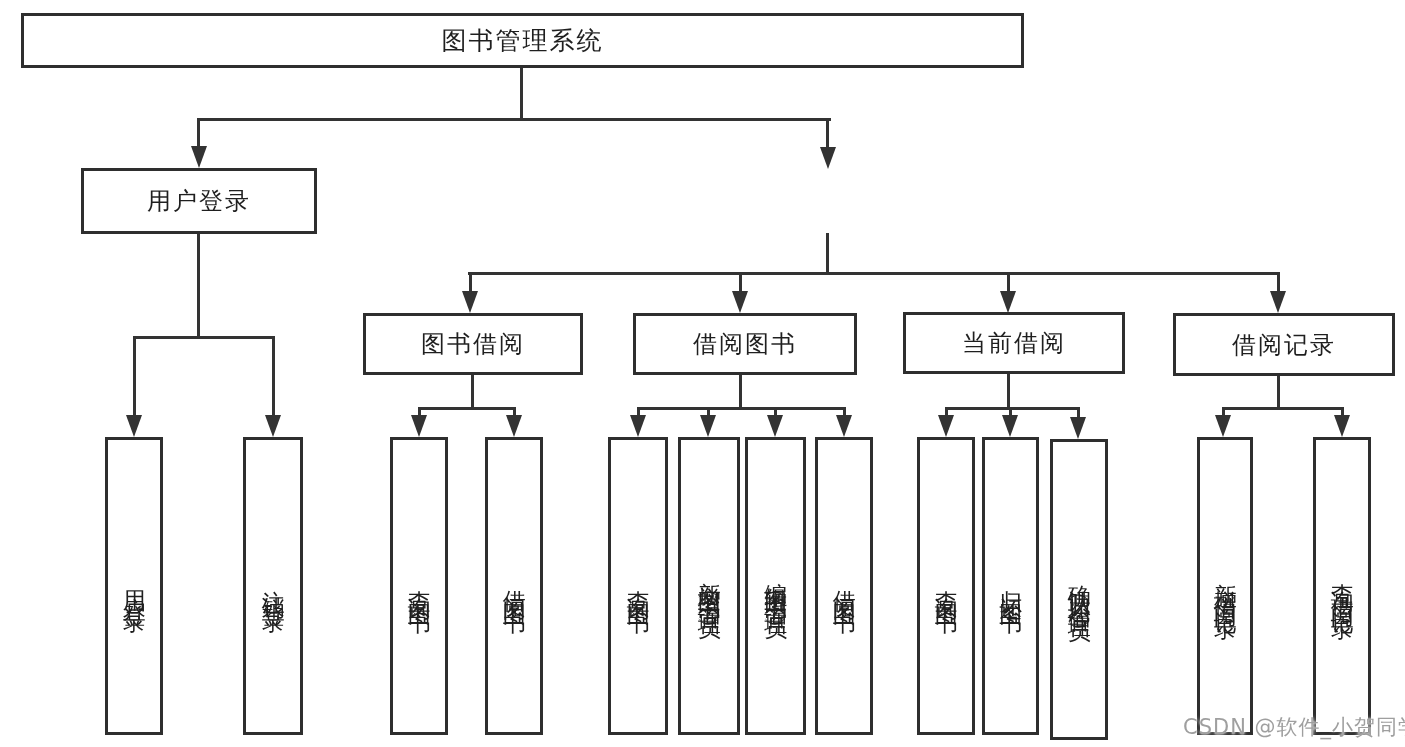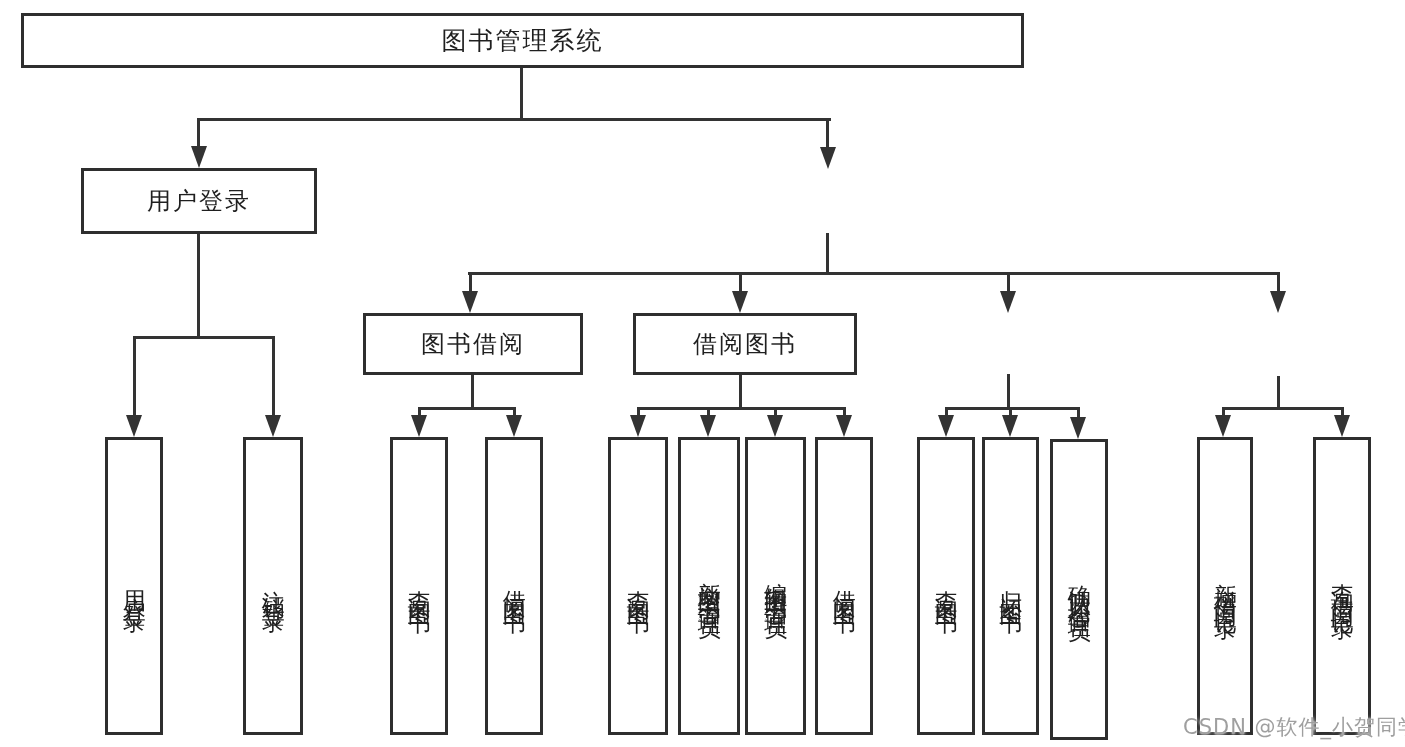--- a/index.html
+++ b/index.html
@@ -41,21 +41,23 @@
 
   <div class="node" style="left:21px; top:13px; width:1003px; height:55px; font-size:25px;">图书管理系统</div>
 
   <div class="node" style="left:81px; top:168px; width:236px; height:66px;">用户登录</div>
 
 
   <div class="node" style="left:363px; top:313px; width:220px; height:62px;">图书借阅</div>
 
   <div class="node" style="left:633px; top:313px; width:224px; height:62px;">借阅图书</div>
 
+  <div class="node" style="left:903px; top:312px; width:222px; height:62px;">当前借阅</div>
 
+  <div class="node" style="left:1173px; top:313px; width:222px; height:63px;">借阅记录</div>
 
   <div class="vnode" style="left:105px; top:437px; width:58px; height:298px;">用户登录</div>
 
   <div class="vnode" style="left:243px; top:437px; width:60px; height:298px;">注销登录</div>
 
   <div class="vnode" style="left:390px; top:437px; width:58px; height:298px;">查询图书</div>
 
   <div class="vnode" style="left:485px; top:437px; width:58px; height:298px;">借阅图书</div>
 
   <div class="vnode" style="left:608px; top:437px; width:60px; height:298px;">查询图书</div>

